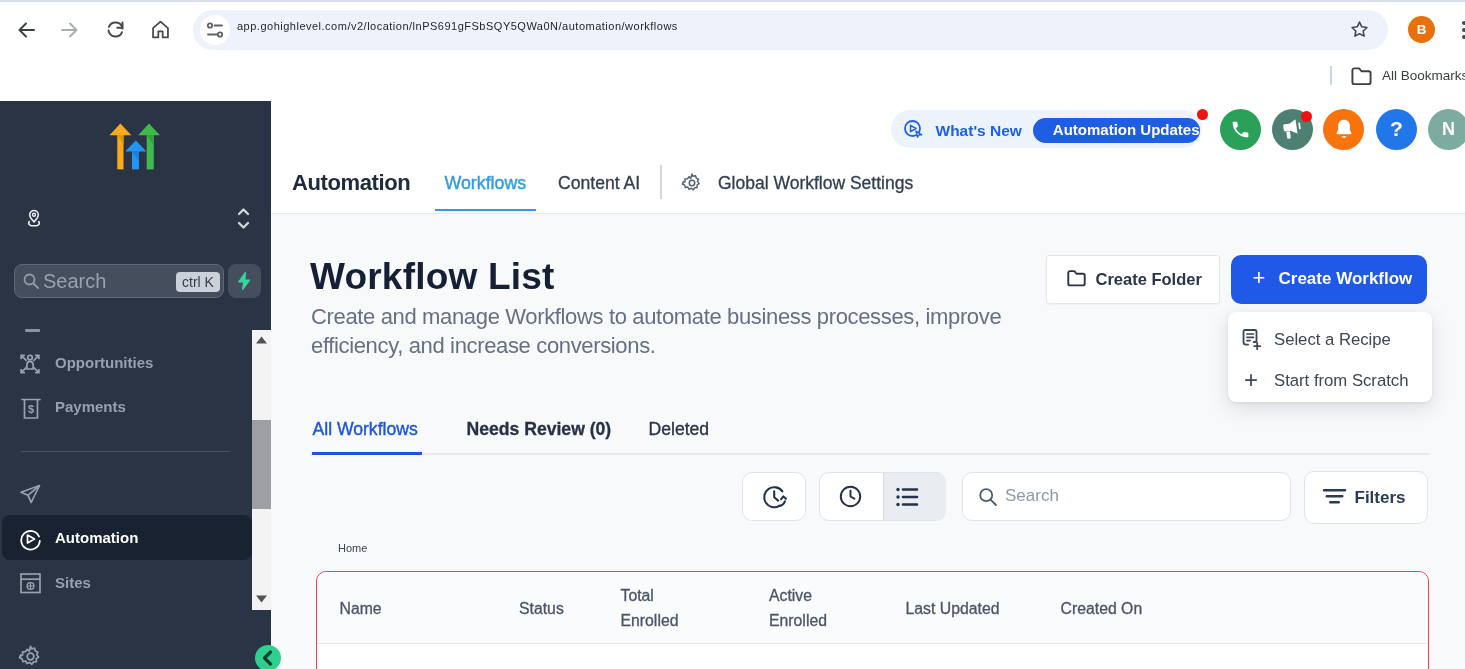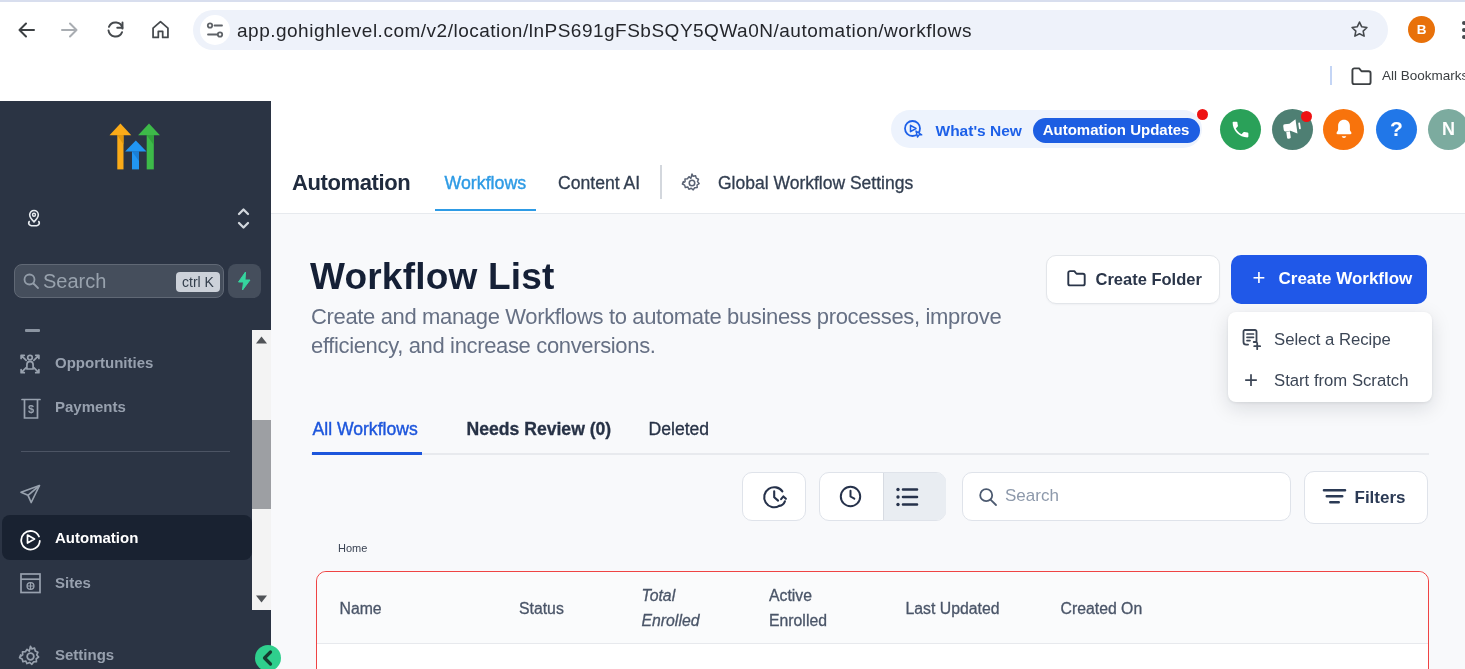--- a/index.html
+++ b/index.html
@@ -5,21 +5,21 @@
 * { margin:0; padding:0; box-sizing:border-box; }
 html,body { width:1465px; height:669px; overflow:hidden; font-family:"Liberation Sans", sans-serif; }
 #stage { position:relative; width:1465px; height:669px; background:#fff; overflow:hidden; }
 .abs { position:absolute; }
 
 #topstrip { left:0; top:0; width:1465px; height:2px; background:#d8deee; }
 #toolbar { left:0; top:2px; width:1465px; height:54px; background:#fff; }
 #bookmarks { left:0; top:56px; width:1465px; height:45px; background:#fff; }
 #urlpill { left:193px; top:10px; width:1195px; height:40px; background:#eef2fa; border-radius:20px; }
 #siteicon { left:200px; top:15px; width:30px; height:30px; background:#fff; border-radius:50%; }
-#urltext { left:237px; top:20px; font-size:19px; color:#24262b; letter-spacing:0.5px; }
+#urltext { left:237px; top:20px; font-size:11px; color:#24262b; letter-spacing:0.5px; }
 #avatarB { left:1408px; top:16px; width:27px; height:27px; border-radius:50%; background:#e8710a; color:#fff; font-size:13.5px; font-weight:bold; text-align:center; line-height:27px; }
 #bmsep { left:1330px; top:66px; width:2px; height:19px; background:#c4d5f5; }
 #bmtext { left:1382px; top:68px; font-size:13.5px; color:#3c4043; white-space:nowrap; }
 
 #sidebar { left:0; top:101px; width:271px; height:568px; background:#2b3444; }
 #acct { left:14px; top:91.5px; width:243px; height:51px; background:#47505f; border-radius:10px; }
 #acctcirc { left:3.5px; top:9px; width:33px; height:33px; background:#525b69; border-radius:50%; }
 #acctname { left:43px; top:7px; font-size:14.5px; font-weight:bold; color:#fff; letter-spacing:0.3px; }
 #acctloc { left:43px; top:26.5px; font-size:14.5px; color:#98a1ac; letter-spacing:0.2px; }
 #sidesearch { left:14px; top:162.5px; width:210px; height:34.5px; background:#454e5c; border:1px solid #606875; border-radius:8px; }
@@ -40,35 +40,35 @@
 #mi-sites { top:470.5px; }
 #mi-set { top:543px; }
 
 #sbtrack { left:252px; top:228.5px; width:19px; height:280px; background:#f3f3f3; }
 #sbthumb { left:252px; top:319px; width:19px; height:89px; background:#9d9fa3; }
 #greenball { left:255px; top:644.5px; width:26px; height:26px; background:#2fcf8d; border-radius:50%; z-index:30; }
 
 #mainhdr { left:271px; top:101px; width:1194px; height:113px; background:#fff; border-bottom:1.5px solid #e7eaee; }
 #whatsnew { left:619.5px; top:8.5px; width:311px; height:38px; background:#edf3fd; border-radius:19px; }
 #wntxt { left:45px; top:12px; font-size:15.5px; font-weight:bold; color:#1d60e8; }
-#wnpill { left:142px; top:8.5px; width:167px; height:24.5px; background:#1d5ee2; border-radius:13px; color:#fff; font-size:15px; font-weight:bold; text-align:center; line-height:24.5px; }
+#wnpill { left:142px; top:8.5px; width:167px; height:24.5px; background:#1d5ee2; border-radius:13px; color:#fff; font-size:15px; font-weight:bold; text-align:right; line-height:24.5px; }
 .hcirc { position:absolute; top:7.5px; width:41px; height:41px; border-radius:50%; }
 .reddot { position:absolute; width:11px; height:11px; border-radius:50%; background:#ee1212; }
 
 #t-automation { left:21px; top:69px; font-size:22px; letter-spacing:-0.4px; font-weight:bold; color:#202b3e; }
 #t-workflows { left:173.5px; top:72px; font-size:17.8px; color:#2e9be5; -webkit-text-stroke:0.4px #2e9be5; }
 #t-wf-line { left:163.5px; top:107.5px; width:101px; height:2.5px; background:#2e9be5; }
 #t-content { left:287px; top:72px; font-size:17.6px; color:#323e50; -webkit-text-stroke:0.3px #323e50; }
 #t-sep { left:389px; top:64px; width:1.5px; height:34px; background:#d3d7dd; }
 #t-global { left:447px; top:72px; font-size:17.5px; color:#323e50; -webkit-text-stroke:0.3px #323e50; }
 
 #content { left:271px; top:214px; width:1194px; height:455px; background:#f8f9fb; }
 #wl-title { left:39px; top:42px; font-size:37px; font-weight:bold; color:#152036; letter-spacing:0.2px; }
 #wl-sub { left:40px; top:89px; width:760px; font-size:22px; letter-spacing:-0.35px; line-height:28.7px; color:#667084; }
-#btn-folder { left:774.5px; top:41px; width:174px; height:48.5px; background:#fff; border:1px solid #e3e6ea; border-radius:10px; box-shadow:0 1px 2px rgba(16,24,40,.04); }
+#btn-folder { left:774.5px; top:41px; width:174px; height:48.5px; background:#fff; border:1px solid #e3e6ea; border-radius:3px; box-shadow:0 1px 2px rgba(16,24,40,.04); }
 #btn-folder span { position:absolute; left:49px; top:13.5px; font-size:16.5px; font-weight:bold; color:#2a3549; }
 #btn-create { left:959.5px; top:41px; width:196.5px; height:48.5px; background:#2058e8; border-radius:10px; }
 #btn-create .plus { position:absolute; left:22px; top:10px; font-size:22px; color:#fff; font-weight:normal; }
 #btn-create span.lbl { position:absolute; left:48px; top:13.5px; font-size:17px; font-weight:bold; color:#fff; }
 #dropdown { left:956.5px; top:97.5px; width:204.5px; height:90.5px; background:#fff; border-radius:8px; box-shadow:0 6px 20px rgba(16,24,40,.13), 0 1px 3px rgba(16,24,40,.08); }
 .ditem { position:absolute; left:46.5px; font-size:16.7px; color:#3c4656; }
 
 #st-all { left:41.5px; top:205px; font-size:17.6px; color:#1d56dc; -webkit-text-stroke:0.4px #1d56dc; }
 #st-needs { left:195.5px; top:205px; font-size:17.6px; color:#273246;font-weight:bold; -webkit-text-stroke:0.3px #273246; }
 #st-del { left:377.5px; top:205px; font-size:17.6px; color:#273246; -webkit-text-stroke:0.3px #273246; }
@@ -120,24 +120,20 @@
       </div>
     <div class="abs" id="sidediv"></div>
     <div class="abs" id="autohl"></div>
     <div class="mitem" id="mi-auto">
         <div class="mico" id="ico-auto"></div>
         <div class="mtxt">Automation</div>
       </div>
     <div class="mitem" id="mi-sites">
         <div class="mico" id="ico-sites"></div>
         <div class="mtxt">Sites</div>
-      </div>
-    <div class="mitem" id="mi-set">
-        <div class="mico" id="ico-set"></div>
-        <div class="mtxt">Settings</div>
       </div>
     <div class="abs" id="sbtrack"></div>
     <div class="abs" id="sbthumb"></div>
   </div>
   <div class="abs" id="greenball"></div>
 
   <div class="abs" id="mainhdr">
     <div class="abs" id="whatsnew">
       <div class="abs" id="wntxt">What's New</div>
       <div class="abs" id="wnpill">Automation Updates</div>
@@ -184,21 +180,21 @@
         <span>Search</span>
       </div>
     <div class="cbtn" id="cfilters">
         <span>Filters</span>
       </div>
     <div class="abs" id="homelbl">Home</div>
     <div class="abs" id="tbl">
       <div id="thead">
         <div class="th" style="left:23px; top:25.5px;">Name</div>
         <div class="th" style="left:202.5px; top:25.5px;">Status</div>
-        <div class="th" style="left:325px; top:12.5px;font-style:italic;">Total<br>Enrolled</div>
+        <div class="th" style="left:304px; top:12.5px;">Total<br>Enrolled</div>
         <div class="th" style="left:452.5px; top:12.5px;">Active<br>Enrolled</div>
         <div class="th" style="left:589px; top:25.5px;">Last Updated</div>
         <div class="th" style="left:744px; top:25.5px;">Created On</div>
       </div>
     </div>
   </div>
 
   <svg class="abs" style="left:16px; top:20px;" width="20" height="20" viewBox="0 0 20 20">
     <path d="M18 10H3.5 M10 3.5 3.5 10l6.5 6.5" fill="none" stroke="#3c4043" stroke-width="2" stroke-linecap="round" stroke-linejoin="round"></path>
   </svg>

